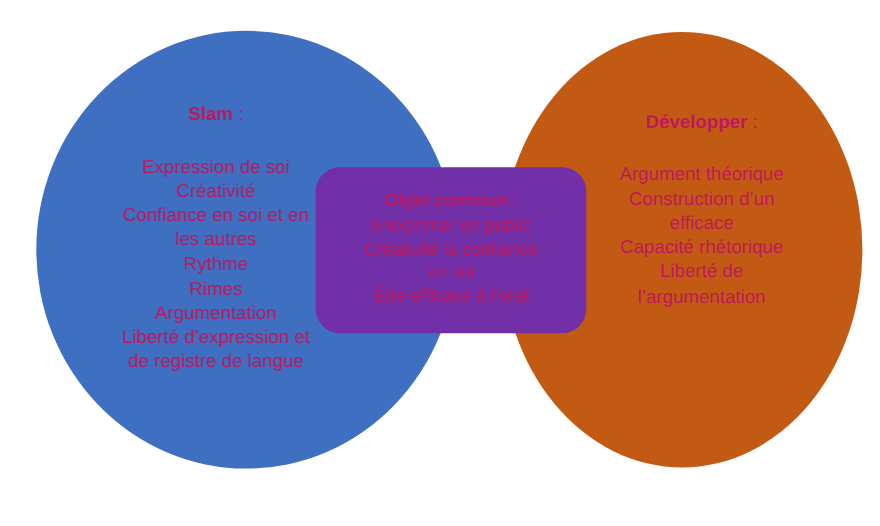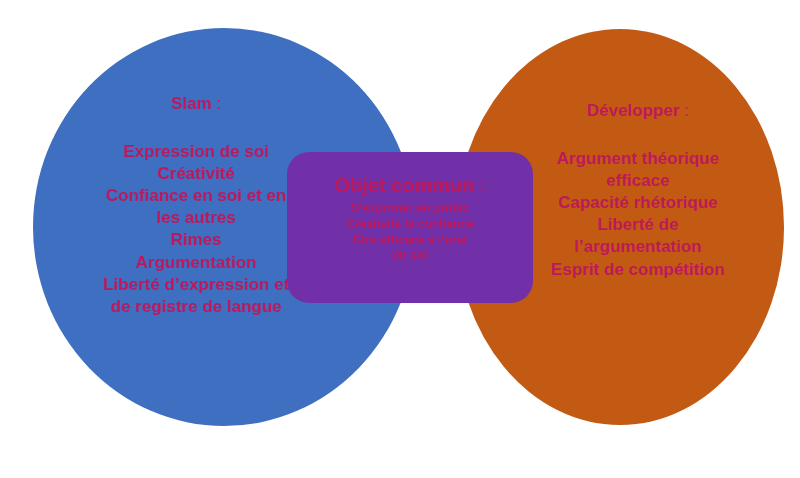--- a/index.html
+++ b/index.html
@@ -76,21 +76,21 @@
   }
   .panel-title .t-strong {
     font-weight: 700;
   }
 
   .panel-list {
     list-style: none;
     margin: 12px;
     padding: 0;
     font-size: 17px;
-    font-weight: 700;
+    font-weight: 400;
   }
   .panel-list li {
     margin: 0;
     padding: 0;
   }
 
   
   #left-text {
     left: 70px;
     top: 93px;
@@ -113,24 +113,25 @@
   
   #center-text {
     left: 291px;
     top: 172px;
     width: 238px;
     z-index: 4;
     font-size: 16px;
     line-height: 1.33;
   }
   #center-text .panel-title {
-    font-size: 20px;
+    font-size: 16px;
+    font-style: italic;
   }
   #center-text .panel-list {
-    font-size: 12px;
+    font-size: 16px;
     margin-top: 2px;
   }
 </style>
 </head>
 <body>
 
 <div id="canvas" style="background: rgb(255, 255, 255);">
 
   <div id="left-ellipse" class="ellipse" style="background: rgb(62, 111, 192);"></div>
 
@@ -140,46 +141,47 @@
 
   <div id="left-text" class="text-block">
     <div class="panel-title">
       <span class="t-strong">Slam</span><span> :</span>
     </div>
     <ul class="panel-list">
       <li>Expression de soi</li>
       <li>Créativité</li>
       <li>Confiance en soi et en</li>
       <li>les autres</li>
+      <li>Rythme</li>
       <li>Rimes</li>
       <li>Argumentation</li>
       <li>Liberté d’expression et</li>
       <li>de registre de langue</li>
     </ul>
   </div>
 
   <div id="right-text" class="text-block">
     <div class="panel-title">
       <span class="t-strong">Développer</span><span> :</span>
     </div>
     <ul class="panel-list">
       <li>Argument théorique</li>
+      <li>Construction d’un</li>
       <li>efficace</li>
       <li>Capacité rhétorique</li>
       <li>Liberté de</li>
       <li>l’argumentation</li>
-      <li>Esprit de compétition</li>
     </ul>
   </div>
 
   <div id="center-text" class="text-block">
     <div class="panel-title">
       <span class="t-strong">Objet commun</span><span> :</span>
     </div>
     <ul class="panel-list">
       <li>S’exprimer en public</li>
       <li>Créativité la confiance</li>
+      <li>en soi</li>
       <li>Être efficace à l’oral</li>
-      <li>en soi</li>
     </ul>
   </div>
 
 </div>
 
 </body></html>

